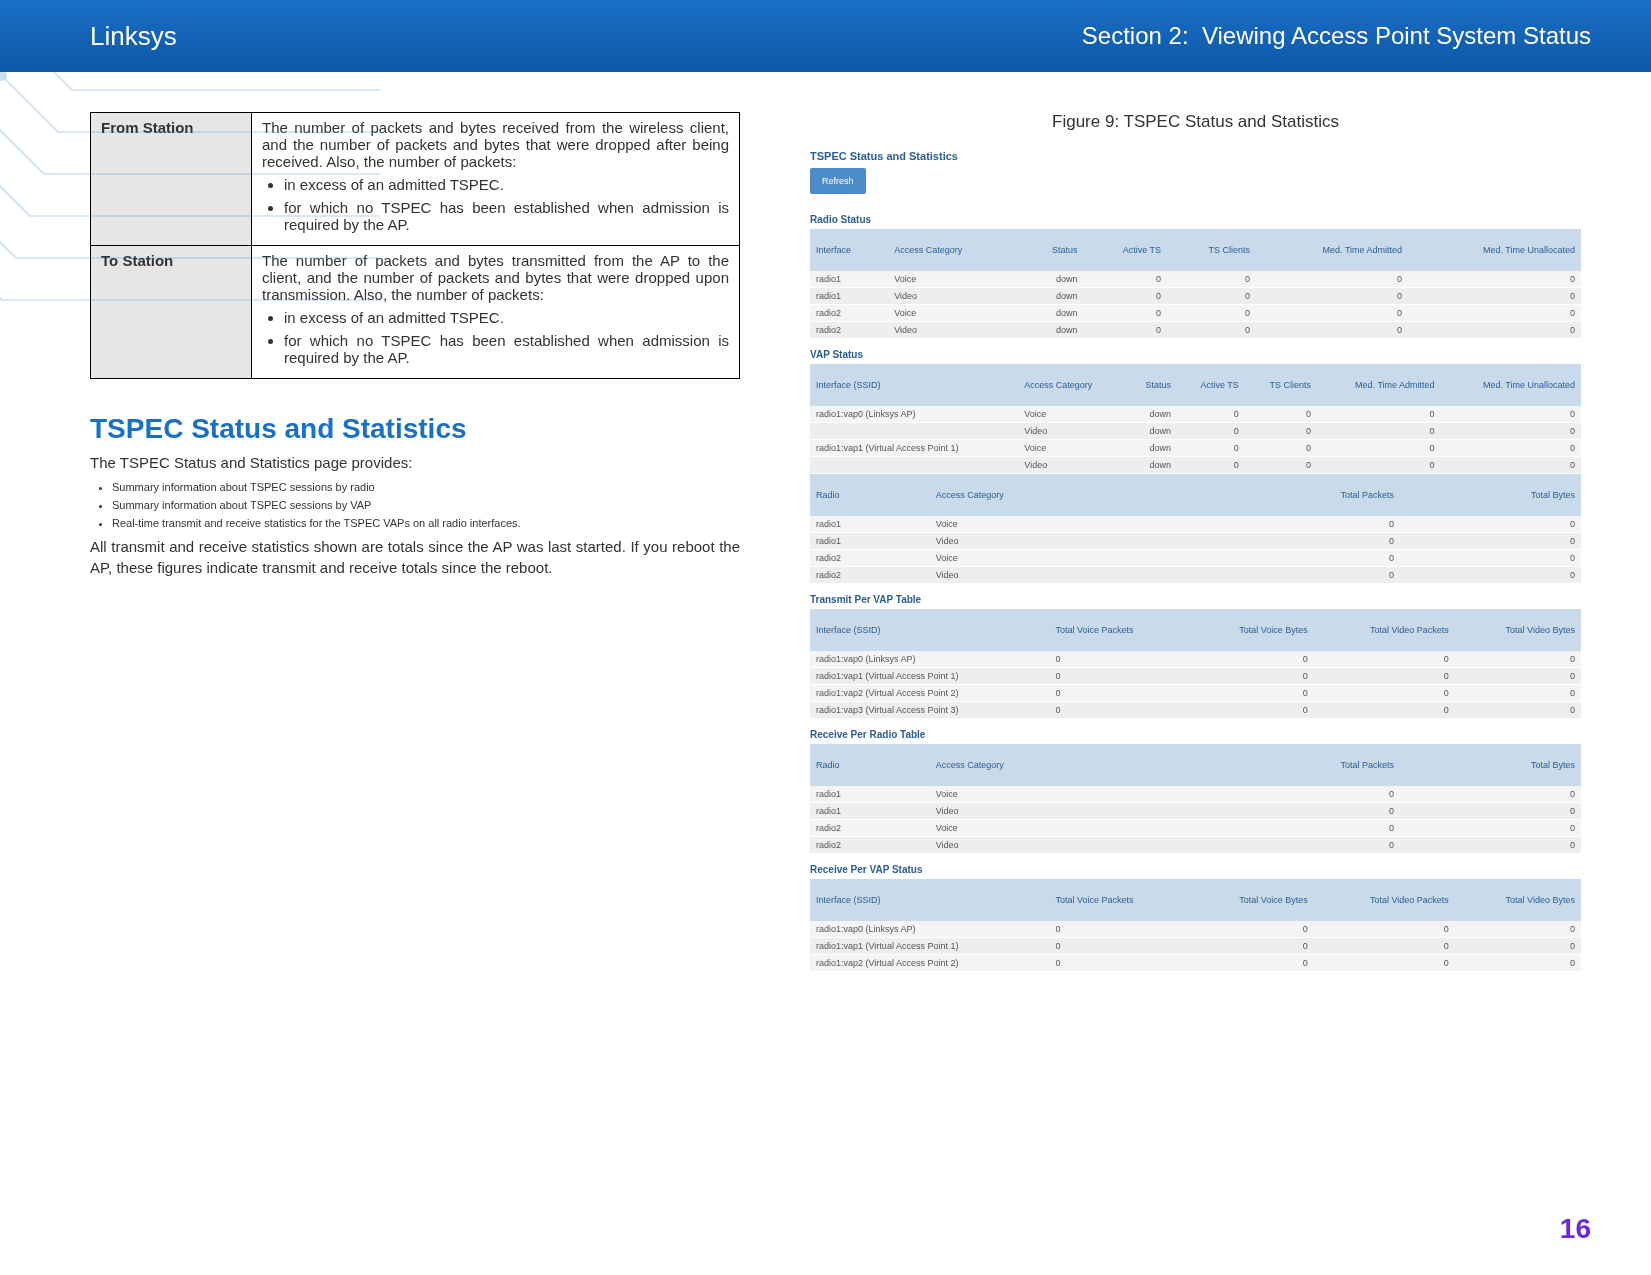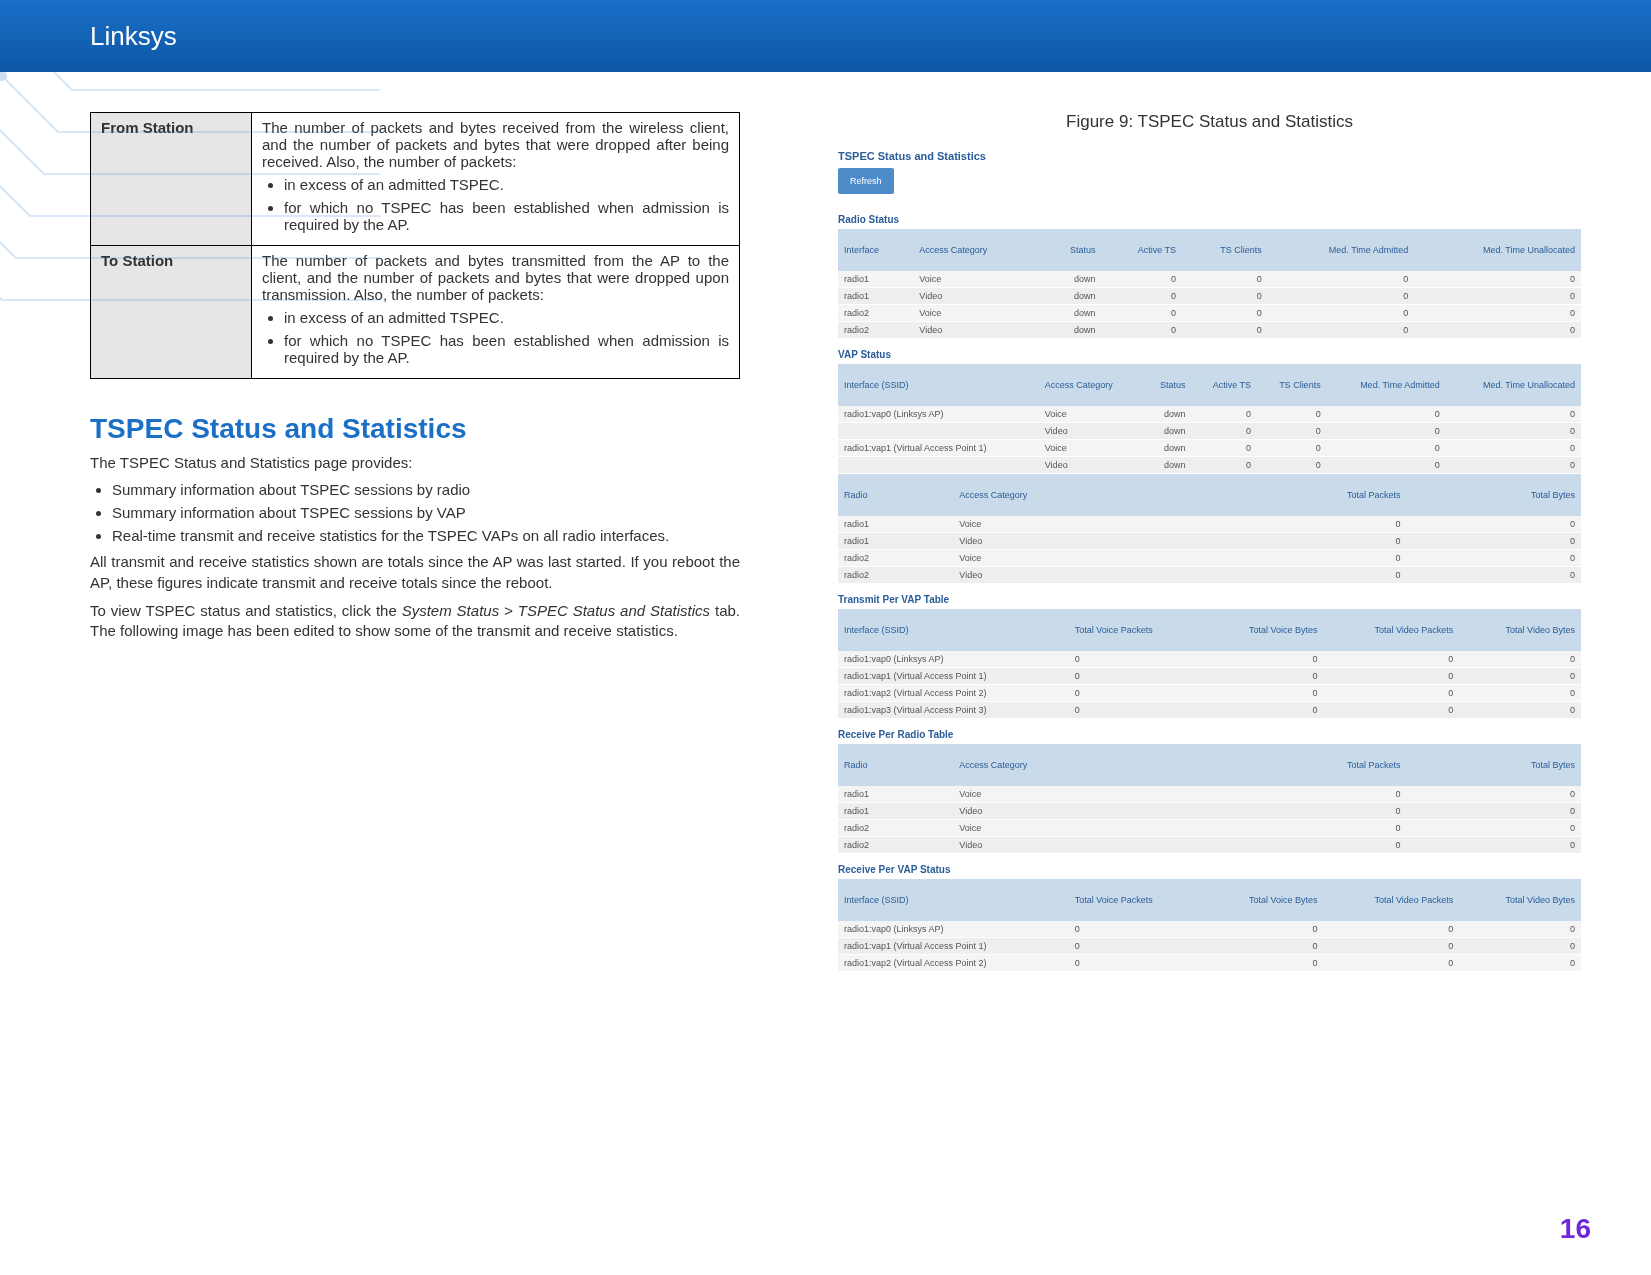--- a/index.html
+++ b/index.html
@@ -34,21 +34,21 @@
     left: -180px;
     width: 560px;
     height: 560px;
     opacity: 0.22;
     pointer-events: none;
   }
   .deco svg { width: 100%; height: 100%; }
 
   .page-body {
     display: flex;
-    gap: 88px;
+    gap: 60px;
     padding: 40px 60px 0 90px;
   }
   .col-left { width: 650px; }
   .col-right { flex: 1; }
 
   
   table.def {
     border-collapse: collapse;
     width: 100%;
     font-size: 15px;
@@ -68,21 +68,21 @@
   table.def ul { margin: 6px 0 0 0; padding-left: 22px; }
   table.def li { margin-bottom: 6px; }
 
   h2.tspec {
     color: #1a6fc7;
     font-size: 28px;
     font-weight: bold;
     margin: 34px 0 8px 0;
   }
   .col-left p { font-size: 15px; text-align: justify; margin: 8px 0; line-height: 1.35; }
-  .col-left ul.plain { font-size: 15px; padding-left: 22px; margin: 6px 0; }
+  .col-left ul.plain { font-size: 11px; padding-left: 22px; margin: 6px 0; }
   .col-left ul.plain li { margin-bottom: 6px; text-align: justify; }
   .col-left em { font-style: italic; }
 
   
   .fig-caption { text-align: center; font-size: 17px; margin-bottom: 10px; }
   .stats-panel {
     border: none;
     background: #fff;
     font-size: 10px;
     color: #555;
@@ -148,20 +148,24 @@
       <circle cx="120" cy="170" r="3" fill="#1a6fc7"></circle>
       <circle cx="110" cy="200" r="3" fill="#1a6fc7"></circle>
       <circle cx="100" cy="230" r="3" fill="#1a6fc7"></circle>
       <circle cx="90" cy="260" r="3" fill="#1a6fc7"></circle>
     </g>
   </svg>
 </div>
 
 <div class="header-bar">
   <span class="brand">Linksys</span>
+  <span class="section-title">
+    <span class="sec">Section 2:</span>
+    &nbsp;<span>Viewing Access Point System Status</span>
+  </span>
 </div>
 
 <div class="page-body">
   <div class="col-left">
     <table class="def">
       <tbody id="def-body">
           <tr>
             <th>From Station</th>
             <td>
               <div>The number of packets and bytes received from the wireless client, and the number of packets and bytes that were dropped after being received. Also, the number of packets:</div>
@@ -185,23 +189,20 @@
     </table>
 
     <h2 class="tspec">TSPEC Status and Statistics</h2>
     <p>The TSPEC Status and Statistics page provides:</p>
     <ul class="plain" id="intro-bullets">
         <li>Summary information about TSPEC sessions by radio</li>
         <li>Summary information about TSPEC sessions by VAP</li>
         <li>Real-time transmit and receive statistics for the TSPEC VAPs on all radio interfaces.</li>
       </ul>
     <p>All transmit and receive statistics shown are totals since the AP was last started. If you reboot the AP, these figures indicate transmit and receive totals since the reboot.</p>
-    <p>
-      <span>To view TSPEC status and statistics, click the </span><em>System Status &gt; TSPEC Status and Statistics</em><span> tab. The following image has been edited to show some of the transmit and receive statistics.</span>
-    </p>
   </div>
 
   <div class="col-right">
     <div class="fig-caption">Figure 9: TSPEC Status and Statistics</div>
     <div class="stats-panel">
       <div class="panel-title">TSPEC Status and Statistics</div>
       <span class="refresh-btn">Refresh</span>
       <div id="stats-blocks">
           <div class="block-title">Radio Status</div>
           <table class="mini">

